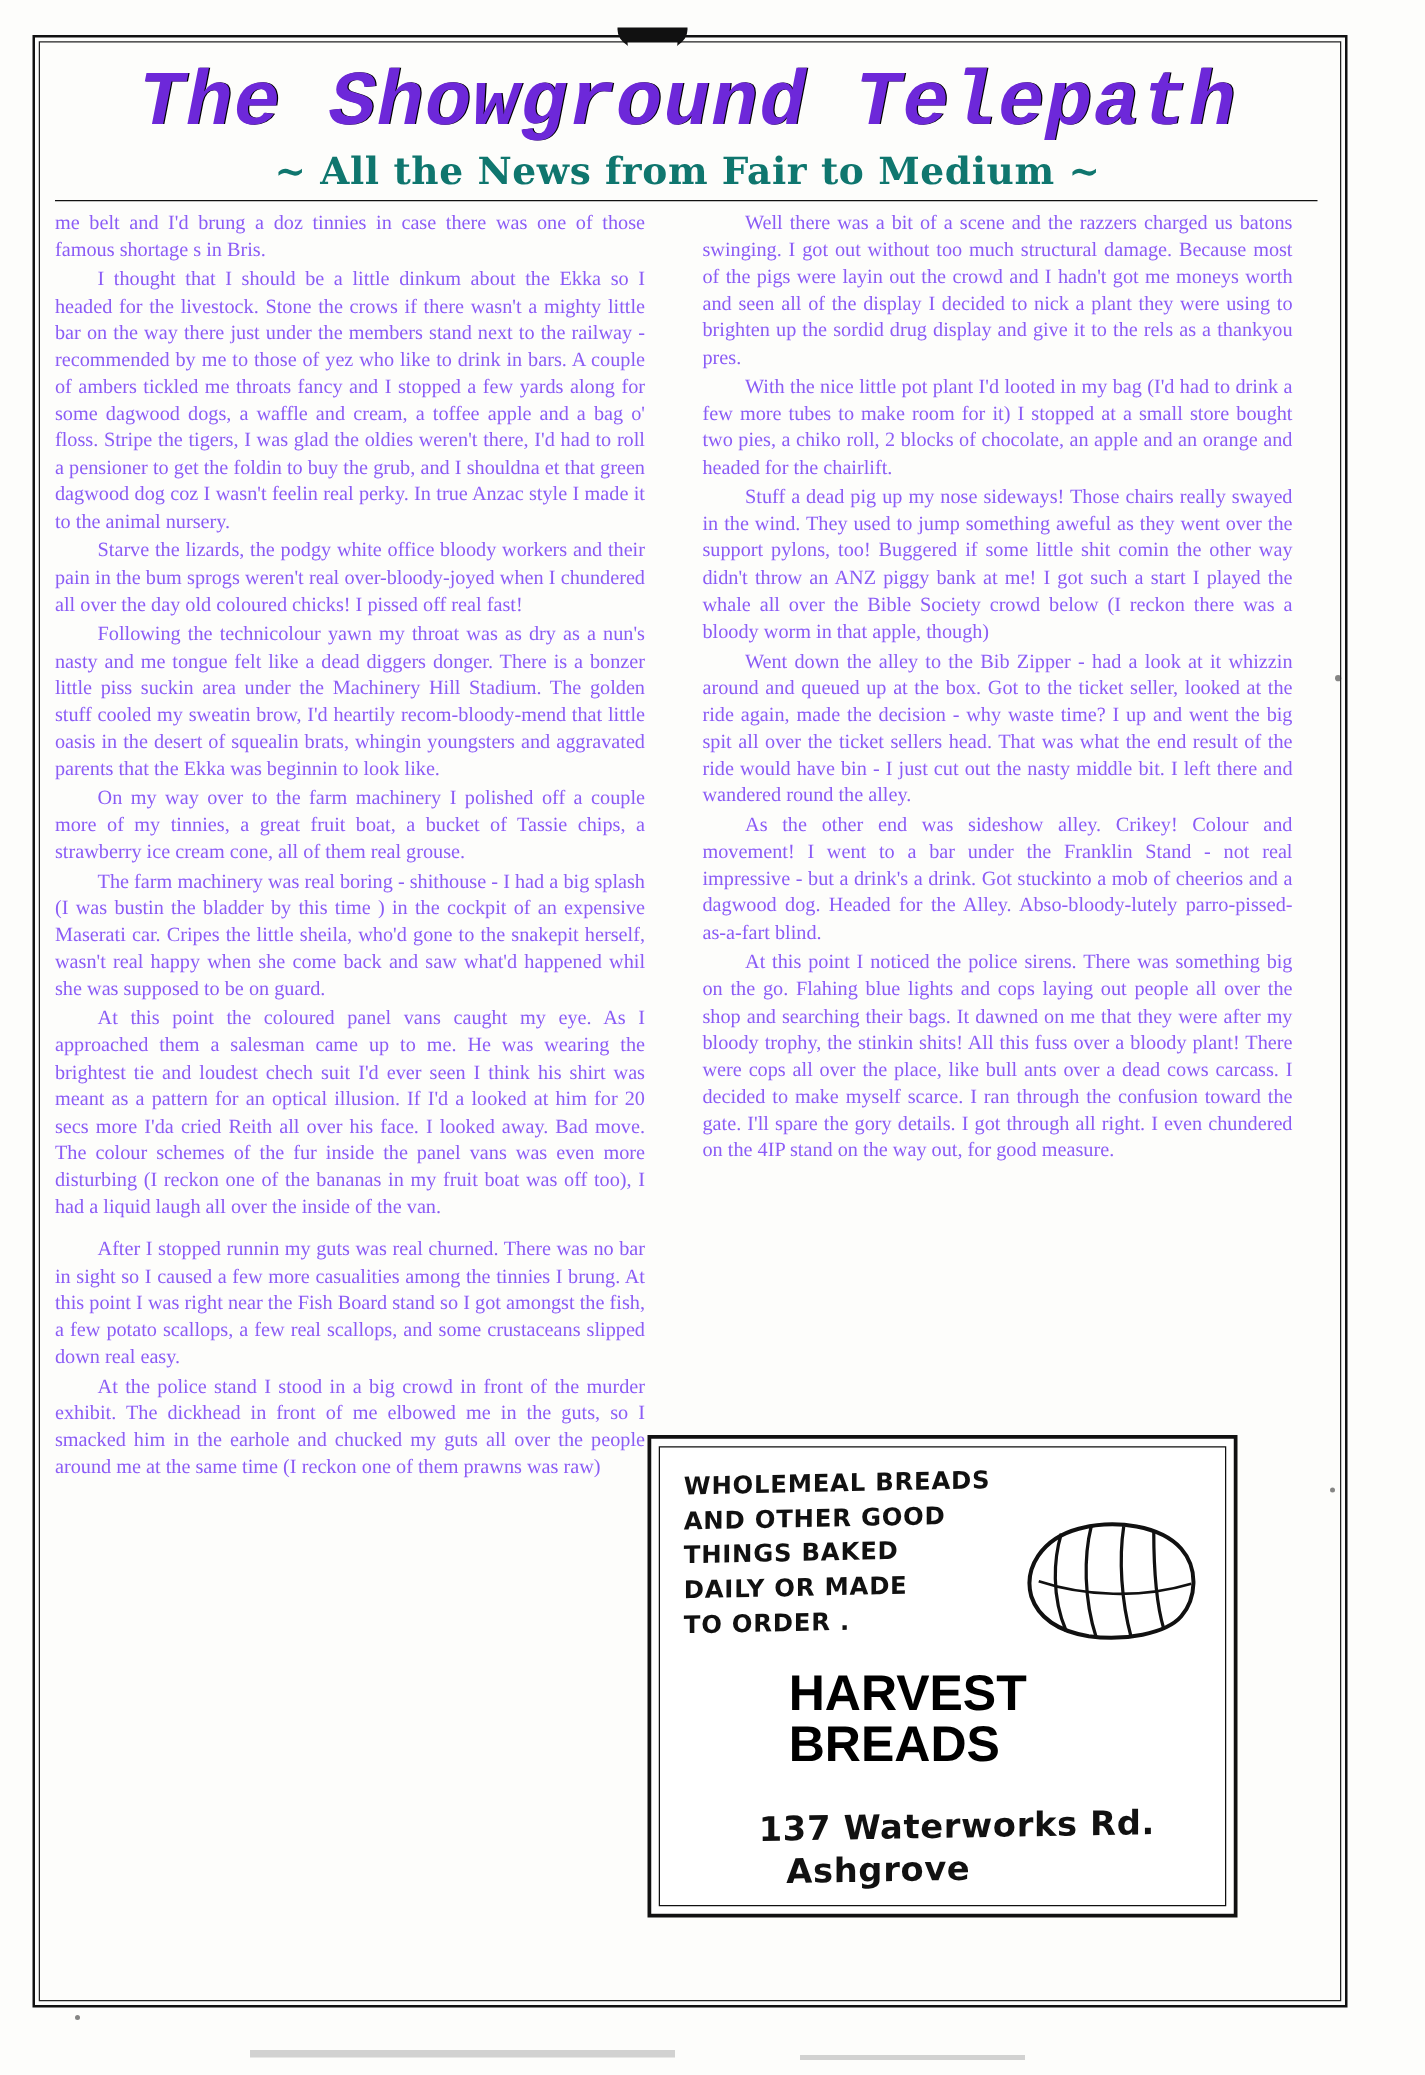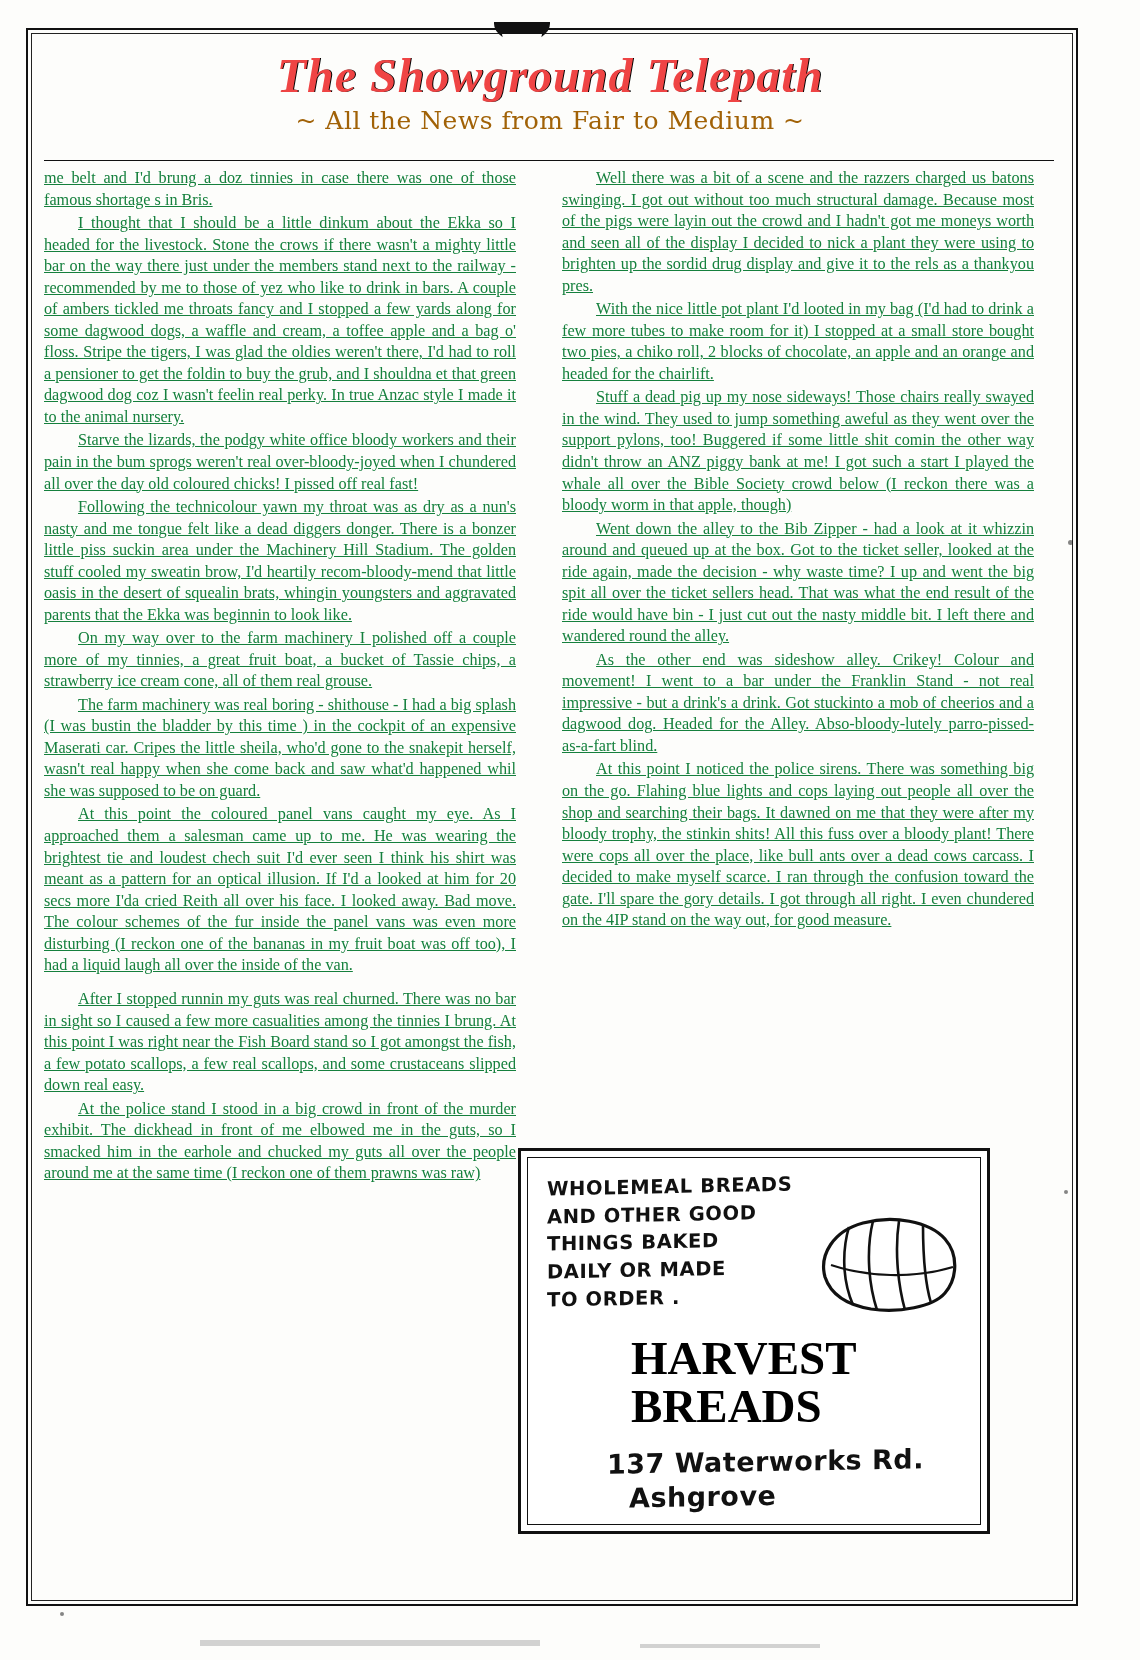--- a/index.html
+++ b/index.html
@@ -51,37 +51,37 @@
   }
 
   
   .masthead {
     position: absolute;
     left: 40px; top: 52px;
     width: 1020px;
     text-align: center;
   }
   .masthead-title {
-    font-family: Liberation Serif, serif;
+    font-family: Liberation Mono, monospace;
     font-weight: bold;
     font-style: italic;
-    font-size: 48px;
+    font-size: 62px;
     letter-spacing: 1px;
     line-height: 1.0;
-    color: #ef4444;
+    color: #6d28d9;
     text-shadow: 1px 0 0 #000;
     white-space: nowrap;
   }
   .masthead-sub {
     margin-top: 6px;
     font-family: "DejaVu Serif", serif;
-    font-weight: normal;
-    font-size: 25px;
+    font-weight: bold;
+    font-size: 30px;
     letter-spacing: 0.5px;
-    color: #a16207;
+    color: #0f766e;
     white-space: nowrap;
   }
 
   .rule-top {
     position: absolute;
     left: 44px; top: 160px;
     width: 1010px;
     border-top: 1.5px solid #111;
   }
 
@@ -92,22 +92,21 @@
     width: 1012px;
     height: 1410px;
   }
   .col {
     position: absolute;
     top: 0;
     width: 472px;
     font-size: 16.2px;
     line-height: 1.33;
     text-align: justify;
-    color: #15803d;
-    text-decoration: underline;
+    color: #8b5cf6;
   }
   .col.left { left: 0; }
   .col.right { left: 518px; }
 
   .col p {
     margin: 0 0 0.12em 0;
     text-indent: 2.1em;
     hyphens: none;
   }
   .col p.noindent { text-indent: 0; }
@@ -142,23 +141,23 @@
     transform: skewY(-1.2deg);
   }
   .ad-loaf {
     position: absolute;
     right: 20px; top: 52px;
     width: 160px; height: 120px;
   }
   .ad-bigname {
     position: absolute;
     left: 110px; top: 184px;
-    font-family: Liberation Serif, serif;
-    font-weight: bold;
-    font-size: 47px;
+    font-family: Liberation Sans, sans-serif;
+    font-weight: bold;
+    font-size: 40px;
     line-height: 1.02;
     letter-spacing: 0px;
     color: #000;
   }
   .ad-addr {
     position: absolute;
     left: 86px; top: 294px;
     font-family: "DejaVu Sans", sans-serif;
     font-weight: bold;
     font-size: 27px;

